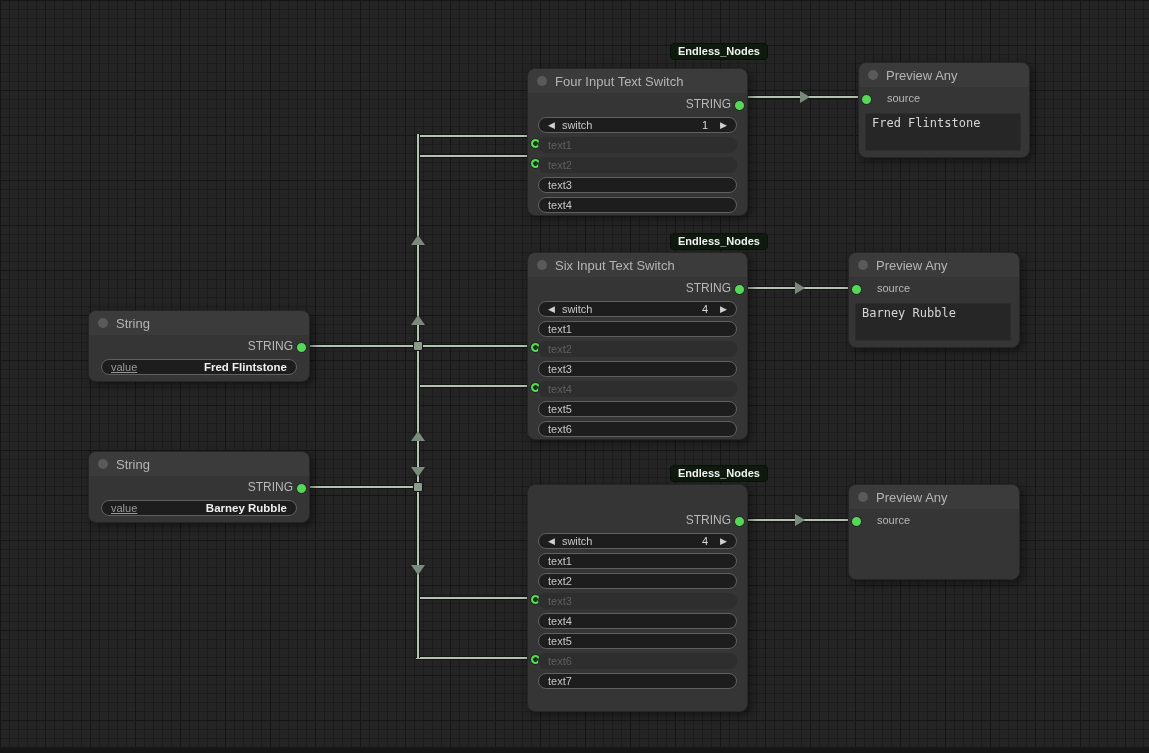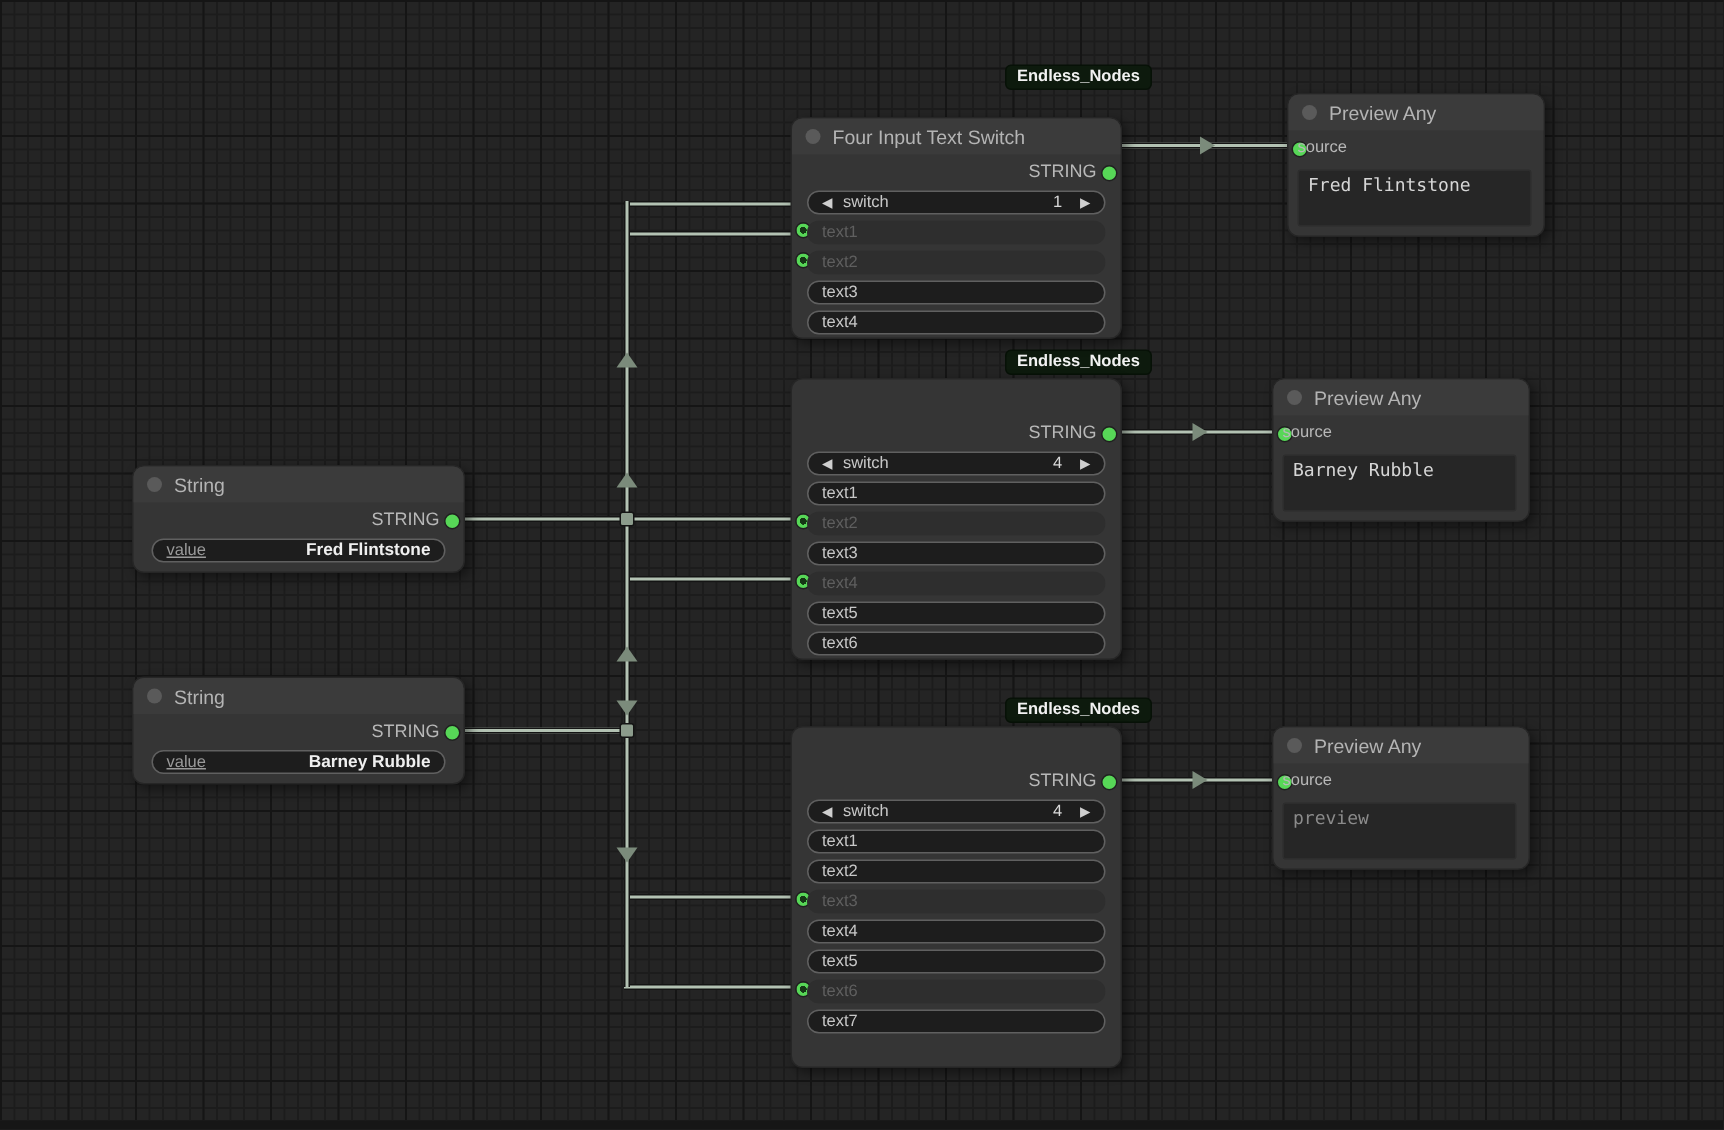--- a/index.html
+++ b/index.html
@@ -18,21 +18,21 @@
     position:absolute;background:#353535;border:1px solid #262626;border-radius:8px;
     box-shadow:3px 3px 8px rgba(0,0,0,.45);box-sizing:border-box;
   }
   .node-title{
     height:24px;background:#3b3b3b;border-radius:7px 7px 0 0;
     display:flex;align-items:center;padding:0 9px;gap:8px;
   }
   .title-dot{width:10px;height:10px;border-radius:50%;background:#5a5a5a;flex:0 0 auto;}
   .title-text{color:#b4b4b4;font-size:13px;white-space:nowrap;overflow:hidden;}
   .out-label{position:absolute;right:16px;top:28px;font-size:12px;color:#b8b8b8;}
-  .in-label{position:absolute;left:6px;top:29px;font-size:11px;color:#b8b8b8;}
+  .in-label{position:absolute;left:28px;top:29px;font-size:11px;color:#b8b8b8;}
   .slot{position:absolute;width:9px;height:9px;border-radius:50%;
         background:#57d757;border:1px solid #202020;box-sizing:content-box;}
   .slot.donut{background:radial-gradient(circle,#163816 0 2.2px,#57d757 2.3px);}
   .widgets{position:absolute;left:10px;right:10px;top:46px;}
   .wrow{height:20px;display:flex;align-items:center;}
   .pill{
     height:16px;border-radius:8px;background:#1d1d1d;flex:1;display:flex;align-items:center;
     padding:0 9px;font-size:11px;color:#c8c8c8;box-sizing:border-box;border:1px solid #606060;
   }
   .pill.dim{border-color:transparent;color:#5f5f5f;background:#2e2e2e;}
@@ -123,21 +123,21 @@
     <div class="widgets" style="left:12px;right:12px">
       <div class="wrow">
         <div class="pill kv">
           <span class="wname">value</span>
           <span class="wval">Barney Rubble</span>
         </div>
       </div>
     </div>
   </div>
 
-  <div class="node" style="left:527px;top:78px;width:221px;height:148px">
+  <div class="node" style="left:527px;top:68px;width:221px;height:148px">
     <div class="node-title">
       <span class="title-dot"></span>
       <span class="title-text">Four Input Text Switch</span>
     </div>
     <span class="out-label">STRING</span>
     <span class="slot" style="right:2px;top:31px"></span>
     <span class="slot donut" style="left:2px;top:69px"></span>
     <span class="slot donut" style="left:2px;top:89px"></span>
     <div class="widgets">
       <div class="wrow">
@@ -157,20 +157,24 @@
       <div class="wrow">
           <div class="pill">text3</div>
         </div>
       <div class="wrow">
           <div class="pill">text4</div>
         </div>
     </div>
   </div>
 
   <div class="node" style="left:527px;top:252px;width:221px;height:188px">
+    <div class="node-title">
+      <span class="title-dot"></span>
+      <span class="title-text">Six Input Text Switch</span>
+    </div>
     <span class="out-label">STRING</span>
     <span class="slot" style="right:2px;top:31px"></span>
     <span class="slot donut" style="left:2px;top:89px"></span>
     <span class="slot donut" style="left:2px;top:129px"></span>
     <div class="widgets">
       <div class="wrow">
         <div class="pill stepper">
           <span class="glyph">◀</span>
           <span class="wname">switch</span>
           <span class="wval">4</span>
@@ -256,16 +260,15 @@
     <div class="preview-box">Barney Rubble</div>
   </div>
 
   <div class="node" style="left:848px;top:484px;width:172px;height:96px">
     <div class="node-title">
       <span class="title-dot"></span>
       <span class="title-text">Preview Any</span>
     </div>
     <span class="slot" style="left:2px;top:31px"></span>
     <span class="in-label">source</span>
-    <div class="preview-box placeholder">preview</div>
   </div>
 
 </div>
 
 </body></html>

